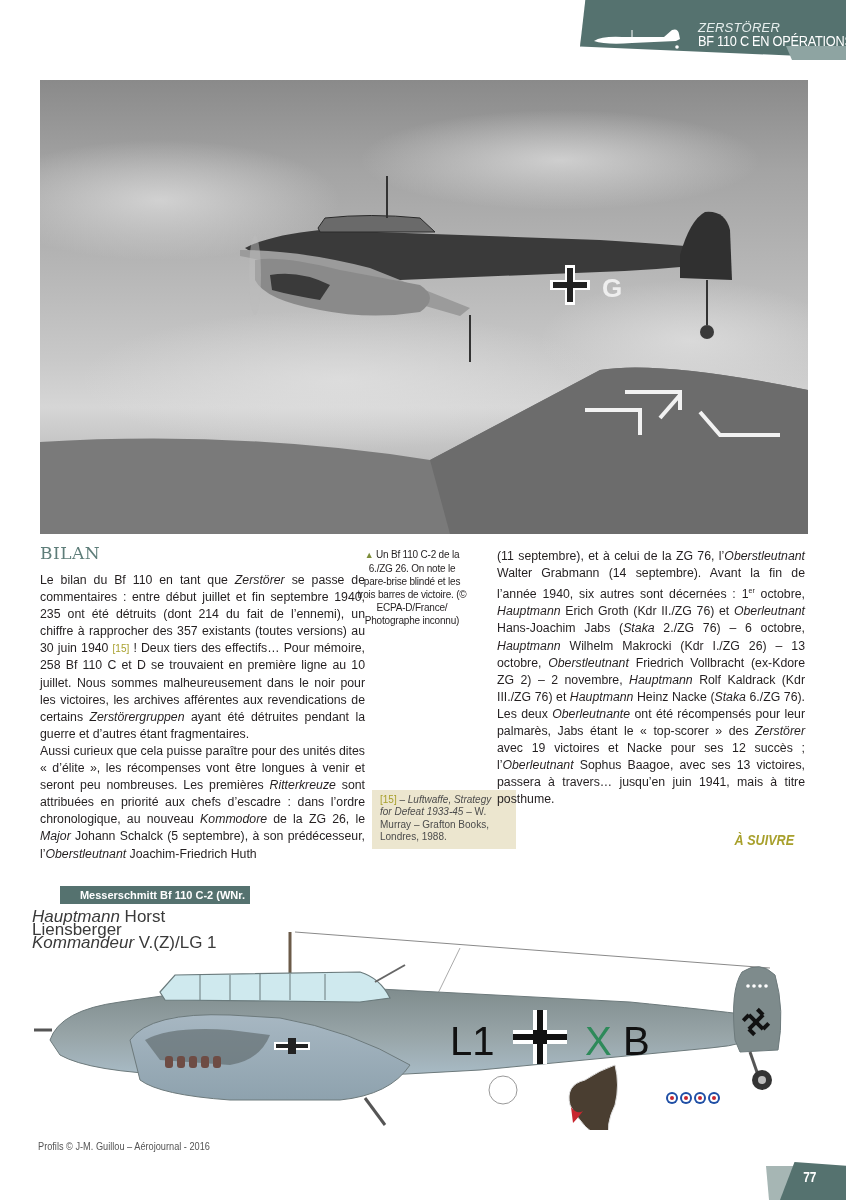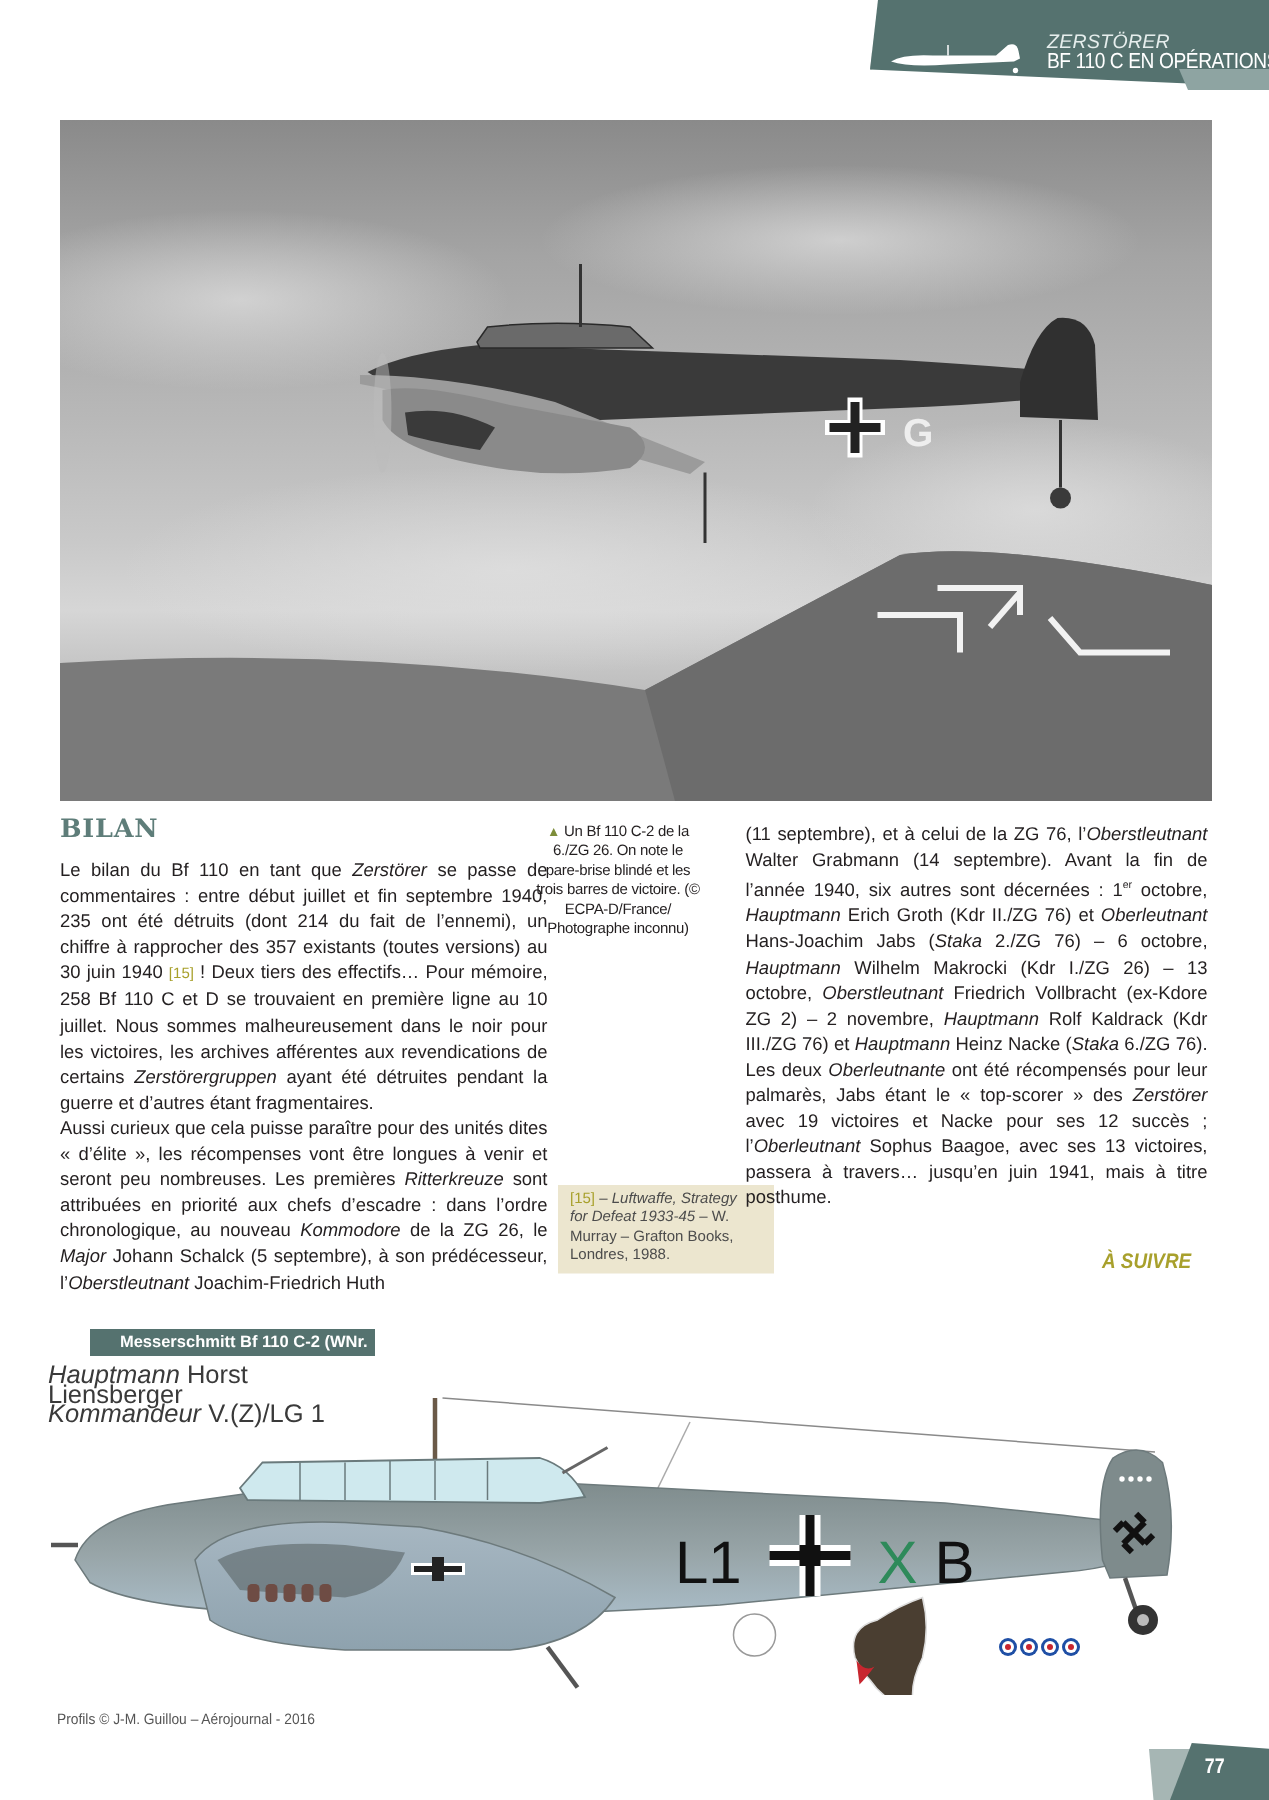--- a/index.html
+++ b/index.html
@@ -11,21 +11,21 @@
   .hdr-fold { position: absolute; right: 0; top: 46px; width: 60px; height: 14px; background: #8ea4a2; clip-path: polygon(0 0, 100% 0, 100% 100%, 10% 100%); }
   .hdr-plane { position: absolute; left: 12px; top: 26px; width: 95px; height: 24px; }
   .hdr-t1 { position: absolute; left: 118px; top: 20px; font-size: 13px; font-style: italic; color: #e6eeed; letter-spacing: .2px; }
   .hdr-t2 { position: absolute; left: 118px; top: 33px; font-size: 14.5px; color: #ffffff; letter-spacing: -.3px; transform: scaleX(.88); transform-origin: left; white-space: nowrap; }
 
   
   .photo { position: absolute; left: 40px; top: 80px; width: 768px; height: 454px; overflow: hidden; background: linear-gradient(180deg, #8a8a8a 0%, #a4a4a4 20%, #b9b9b9 45%, #c9c9c9 62%, #d6d6d6 72%, #bbbbbb 85%, #8f8f8f 100%); }
   .photo svg { position: absolute; left: 0; top: 0; }
 
   
-  .h-bilan { position: absolute; left: 40px; top: 543px; font-family: "DejaVu Serif", serif; font-weight: bold; font-size: 17px; color: #5e7d79; letter-spacing: .5px; }
+  .h-bilan { position: absolute; left: 40px; top: 543px; font-family: "DejaVu Serif", serif; font-weight: normal; font-size: 17px; color: #5e7d79; letter-spacing: .5px; }
   .col { position: absolute; font-size: 12.3px; line-height: 17.1px; text-align: justify; color: #231f20; }
   .col p { margin: 0; }
   .col1 { left: 40px; top: 572px; width: 325px; }
   .col3 { left: 497px; top: 548px; width: 308px; }
   .ref { color: #a8a02c; font-weight: normal; font-size: 10px; }
   .sq { display: inline-block; width: 7px; height: 7px; background: #8aa3a0; margin-left: 4px; vertical-align: middle; }
 
   .caption { position: absolute; left: 357px; top: 548px; width: 110px; font-size: 10px; line-height: 13px; text-align: center; color: #231f20; letter-spacing: -.2px; }
   .tri { color: #7d8d3a; font-size: 9px; }
 

